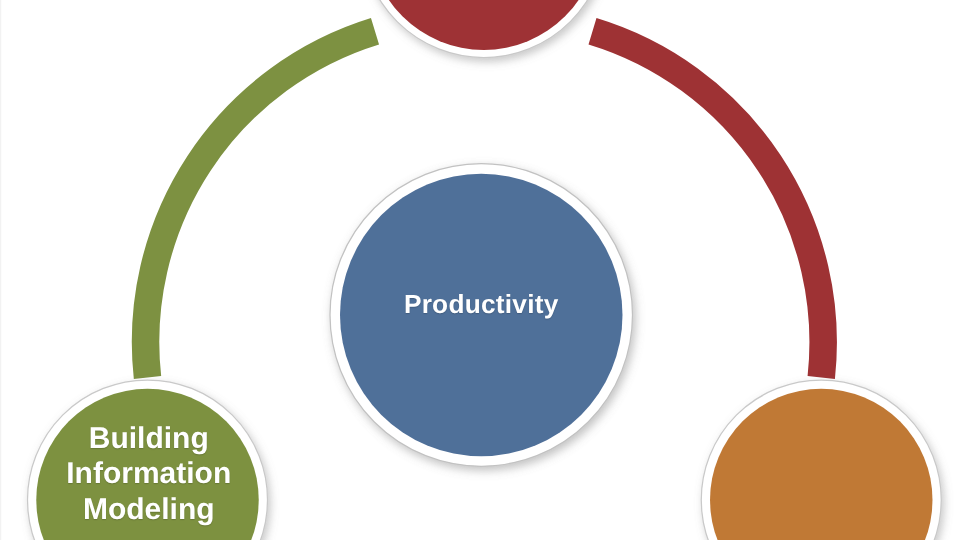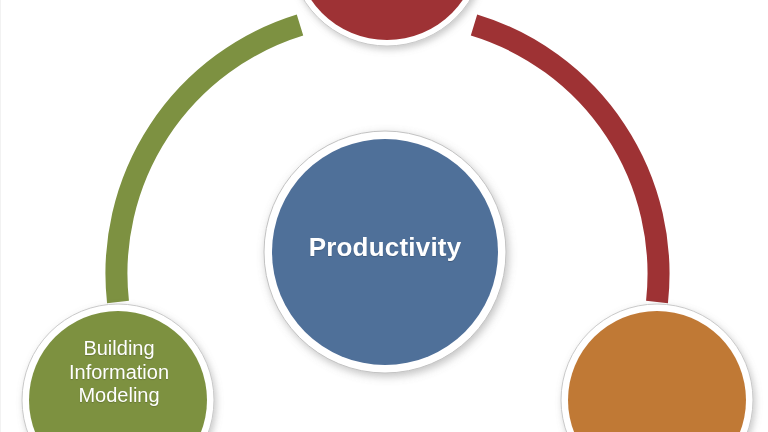--- a/index.html
+++ b/index.html
@@ -30,30 +30,30 @@
     color: #ffffff;
     line-height: 1.18;
     pointer-events: none;
     text-shadow: 0 1px 1px rgba(0,0,0,0.18);
     white-space: pre-line;
   }
   #label-center {
     left: 265px;
     top: 232px;
     width: 240px;
-    font-size: 26px;
+    font-size: 21px;
     font-weight: bold;
     letter-spacing: 0.2px;
   }
   #label-left {
     left: 22px;
     top: 337px;
     width: 194px;
-    font-size: 20px;
-    font-weight: normal;
+    font-size: 24px;
+    font-weight: bold;
   }
   #label-right {
     left: 560px;
     top: 337px;
     width: 197px;
     font-size: 20px;
     font-weight: normal;
   }
   #label-top {
     left: 295px;

